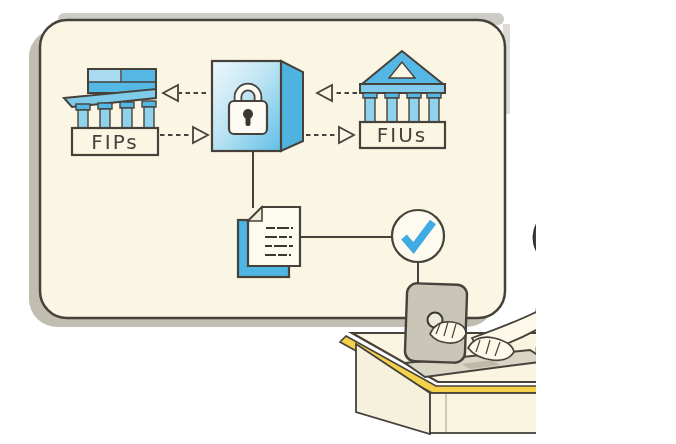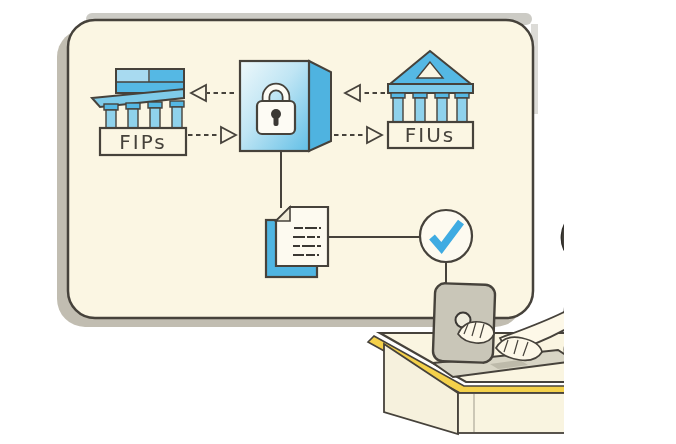--- a/index.html
+++ b/index.html
@@ -1,17 +1,17 @@
 <!DOCTYPE html>
 <html><head>
 <meta charset="utf-8">
 <style>
   html,body{margin:0;padding:0;background:#ffffff;}
   .stage{position:relative;width:536px;height:444px;background:#ffffff;overflow:hidden;
-         font-family:"Liberation Sans", sans-serif;margin-left:28px;}
+         font-family:"Liberation Sans", sans-serif;}
   svg{position:absolute;left:0;top:0;}
   .label-text{font-family:"DejaVu Sans", sans-serif;font-size:20px;letter-spacing:2px;
               fill:#46423b;}
 </style>
 </head>
 <body>
 
 <div class="stage">
 <svg width="676" height="444" viewBox="0 0 676 444">
   <defs>

